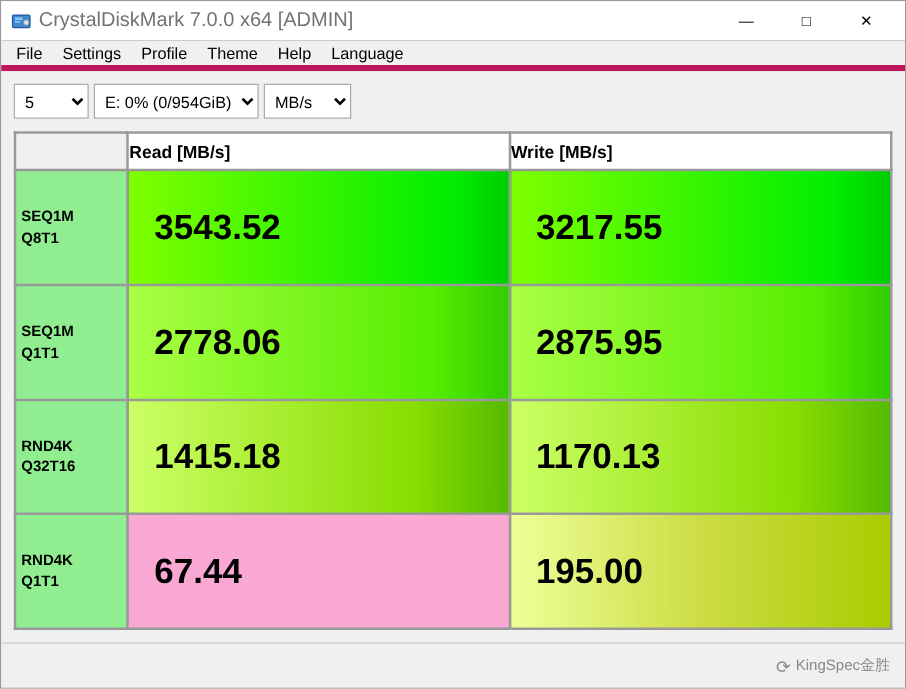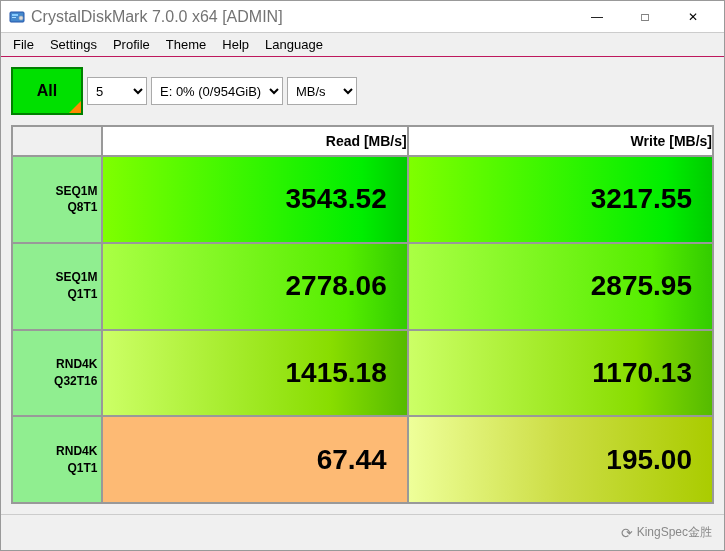--- a/index.html
+++ b/index.html
@@ -62,21 +62,21 @@
       justify-content: center;
     }
 
     
     .menu-bar {
       background: #f0f0f0;
       height: 24px;
       display: flex;
       align-items: center;
       padding: 0 4px;
-      border-bottom: 1px solid #be185d;
+      border-bottom: 5px solid #be185d;
       flex-shrink: 0;
     }
 
     .menu-item {
       padding: 2px 8px;
       cursor: pointer;
       font-size: 13px;
       color: #000;
     }
 
@@ -139,21 +139,21 @@
     .bench-table {
       flex: 1;
       border-collapse: collapse;
       width: 100%;
       background: #fff;
       border: 2px solid #888;
     }
 
     .bench-table td, .bench-table th {
       border: 2px solid #999;
-      text-align: right;
+      text-align: left;
       vertical-align: middle;
     }
 
     .header-row th {
       background: #fff;
       font-weight: bold;
       font-size: 14px;
       padding: 6px 0;
       color: #000;
     }
@@ -190,21 +190,21 @@
       background: linear-gradient(to right, #7fff00 0%, #00ee00 85%, #00cc00 100%);
     }
     .row-2 .read-cell, .row-2 .write-cell {
       background: linear-gradient(to right, #aaff44 0%, #55ee00 80%, #33cc00 100%);
       margin-top: 10px;
     }
     .row-3 .read-cell, .row-3 .write-cell {
       background: linear-gradient(to right, #ccff66 0%, #88dd00 75%, #55bb00 100%);
     }
     .row-4 .read-cell {
-      background: #fdba74;
+      background: #f9a8d4;
     }
     .row-4 .write-cell {
       background: linear-gradient(to right, #eeff99 0%, #ccdd44 50%, #aacc00 100%);
     }
 
     
     .footer {
       height: 36px;
       background: #f0f0f0;
       border-top: 1px solid #ccc;
@@ -250,21 +250,20 @@
       <div class="menu-item">Settings</div>
       <div class="menu-item">Profile</div>
       <div class="menu-item">Theme</div>
       <div class="menu-item">Help</div>
       <div class="menu-item">Language</div>
     </div>
 
   <div class="main-content">
 
     <div class="controls-row">
-      <button class="all-btn">All</button>
       <select class="dropdown-select select-runs">
         <option>5</option>
       </select>
       <select class="dropdown-select select-drive">
         <option>E: 0% (0/954GiB)</option>
       </select>
       <select class="dropdown-select select-unit">
         <option>MB/s</option>
       </select>
     </div>

